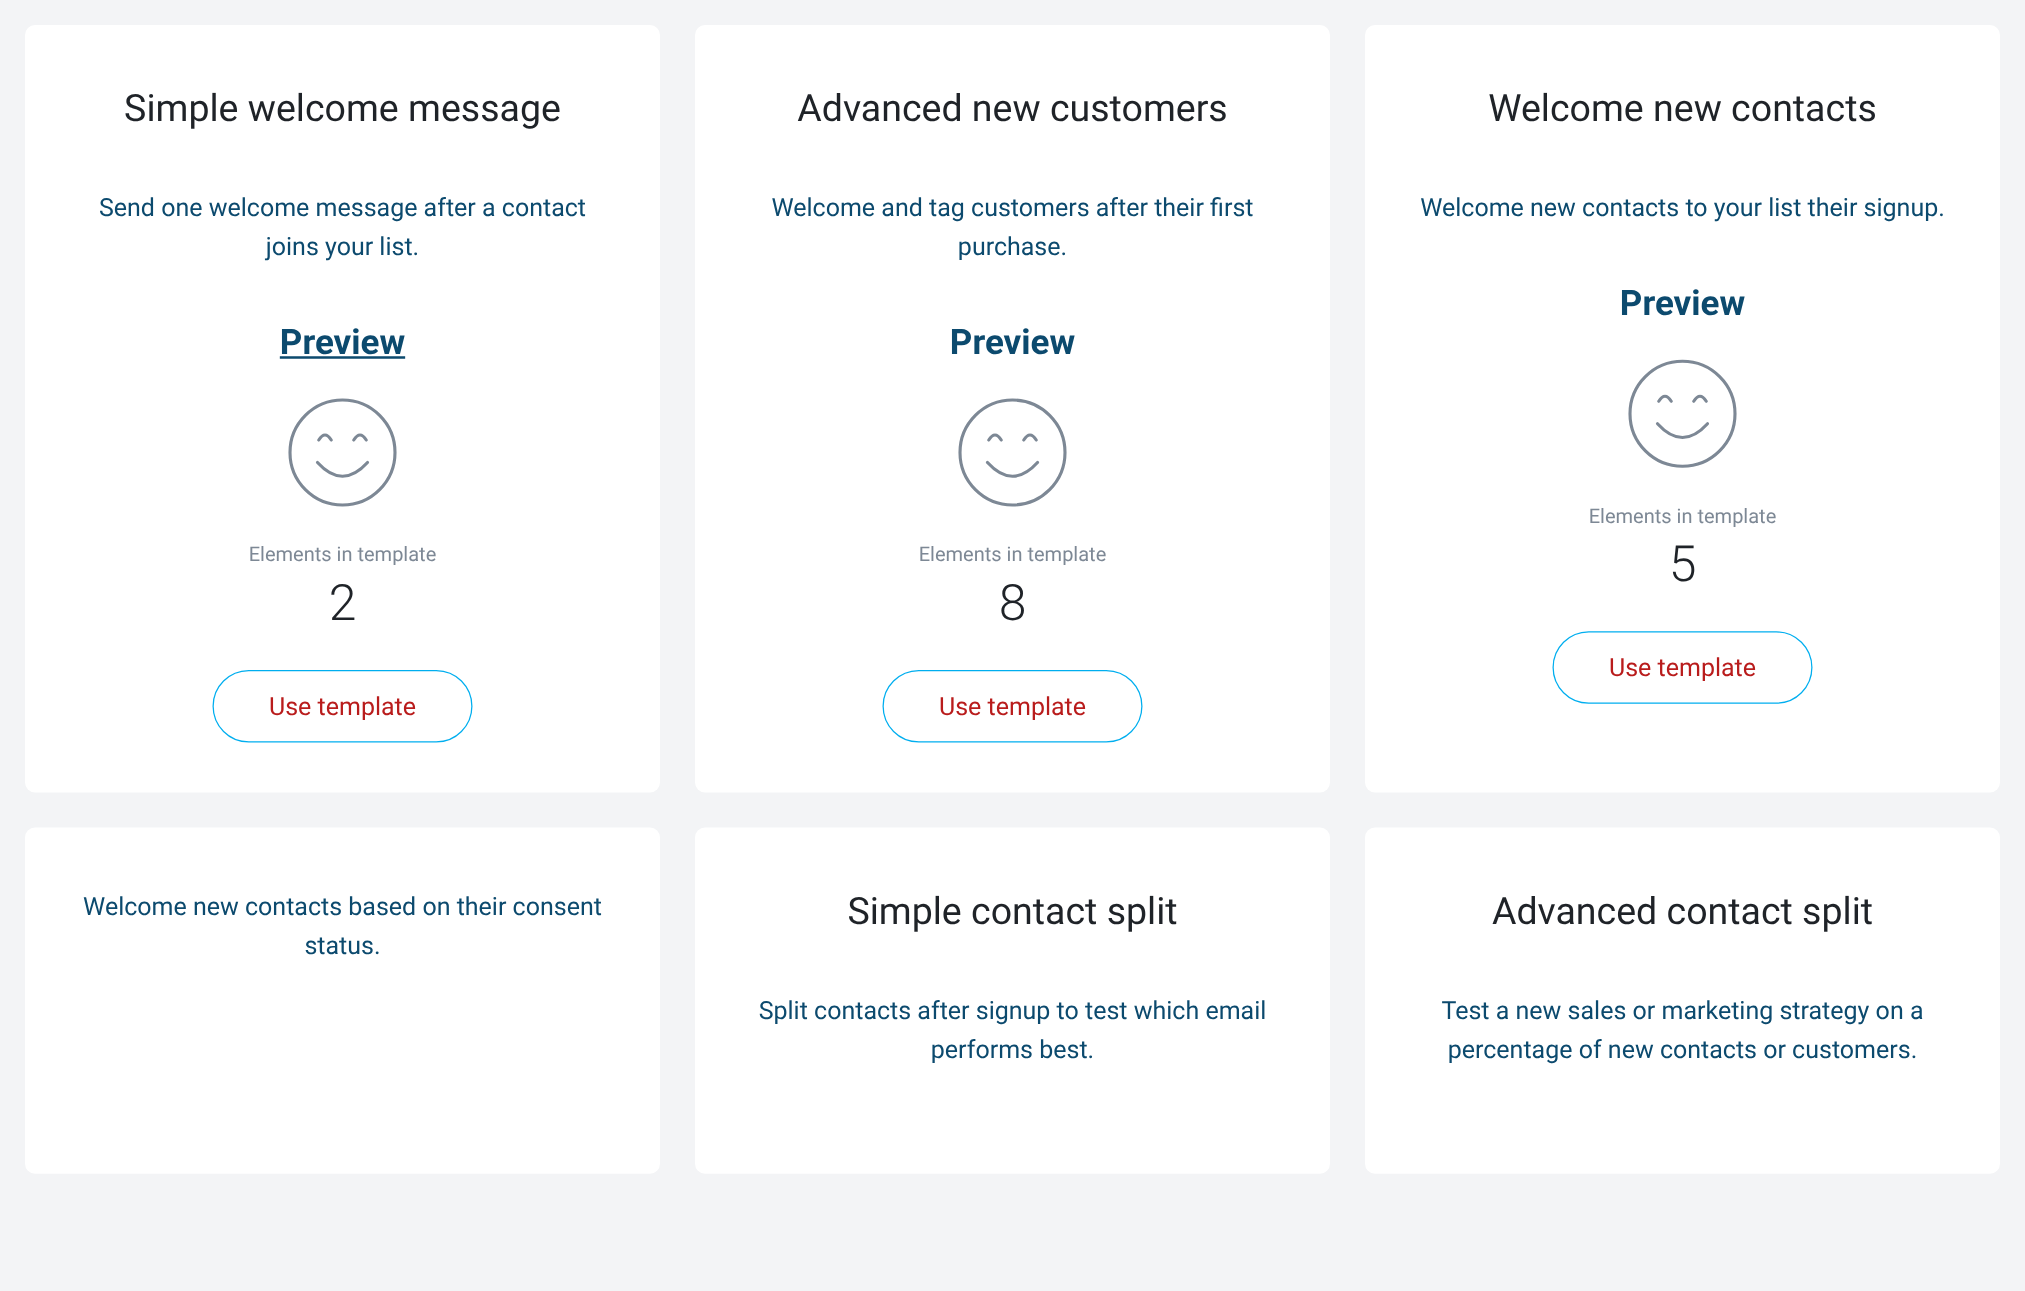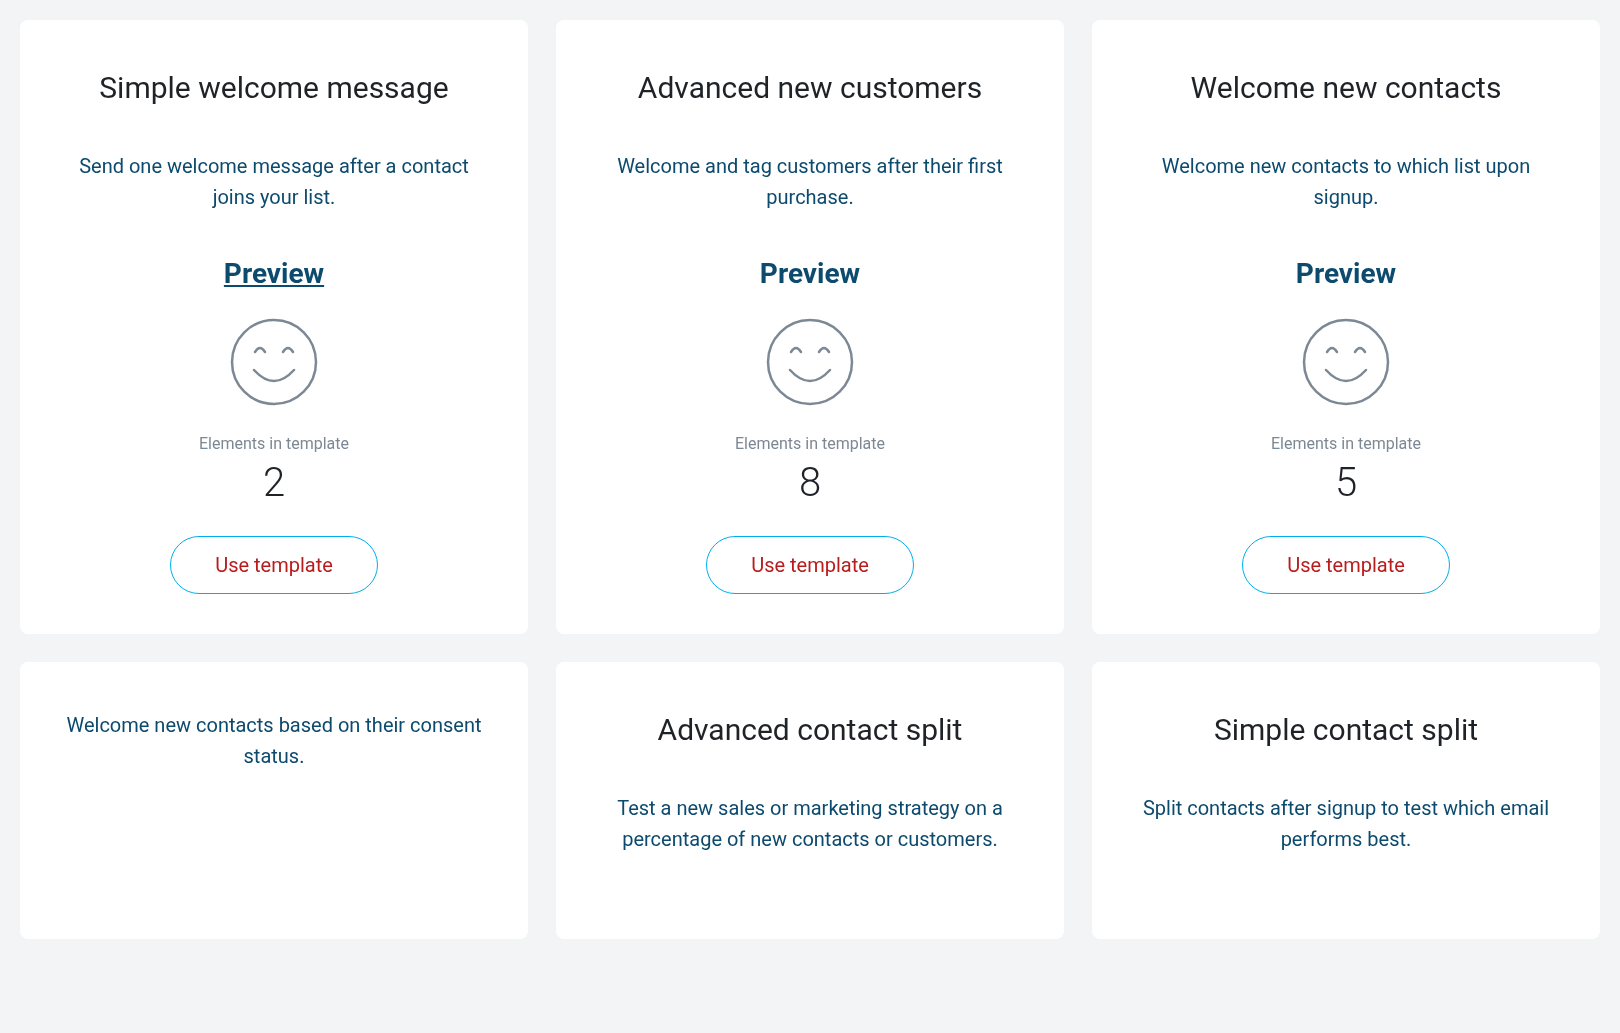--- a/index.html
+++ b/index.html
@@ -110,42 +110,42 @@
         <path d="M24 52 q20 22 40 0" stroke-linecap="round"></path>
       </svg>
     </span>
     <div class="elements-label">Elements in template</div>
     <div class="elements-count">8</div>
     <button class="use-btn">Use template</button>
   </div>
 
   <div class="card">
     <h2 class="card-title">Welcome new contacts</h2>
-    <p class="card-desc">Welcome new contacts to which list upon signup.</p>
+    <p class="card-desc">Welcome new contacts to your list their signup.</p>
     <a class="preview-link">Preview</a>
     <span class="smile-icon">
       <svg width="88" height="88" viewBox="0 0 88 88" fill="none" stroke="#7d8895" stroke-width="2.5">
         <circle cx="44" cy="44" r="42"></circle>
         <path d="M25 34 q5 -8 10 0" stroke-linecap="round"></path>
         <path d="M53 34 q5 -8 10 0" stroke-linecap="round"></path>
         <path d="M24 52 q20 22 40 0" stroke-linecap="round"></path>
       </svg>
     </span>
     <div class="elements-label">Elements in template</div>
     <div class="elements-count">5</div>
     <button class="use-btn">Use template</button>
   </div>
 
   <div class="card">
     <p class="card-desc">Welcome new contacts based on their consent status.</p>
   </div>
 
   <div class="card">
-    <h2 class="card-title">Advanced contact split</h2>
-    <p class="card-desc">Test a new sales or marketing strategy on a percentage of new contacts or customers.</p>
+    <h2 class="card-title">Simple contact split</h2>
+    <p class="card-desc">Split contacts after signup to test which email performs best.</p>
   </div>
 
   <div class="card">
-    <h2 class="card-title">Simple contact split</h2>
-    <p class="card-desc">Split contacts after signup to test which email performs best.</p>
+    <h2 class="card-title">Advanced contact split</h2>
+    <p class="card-desc">Test a new sales or marketing strategy on a percentage of new contacts or customers.</p>
   </div>
 
 </div>
 
 </body></html>

